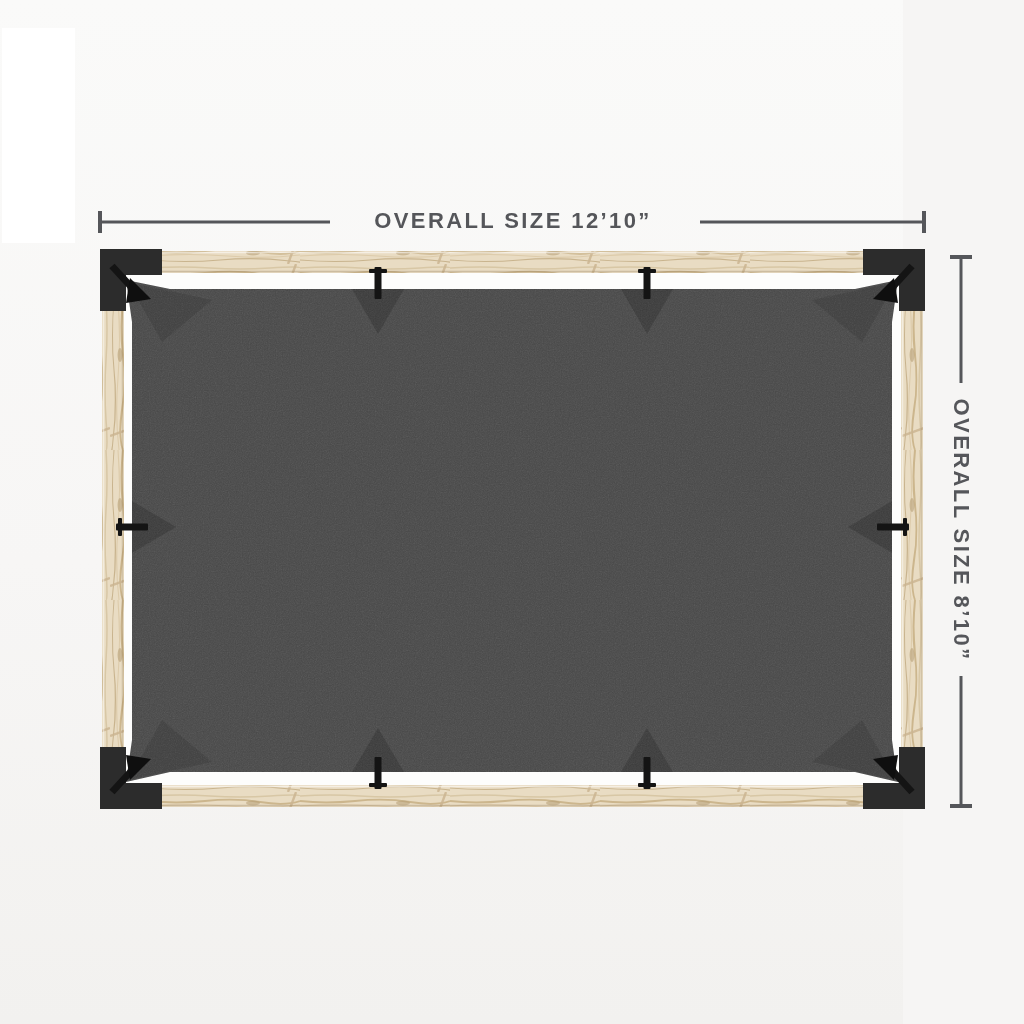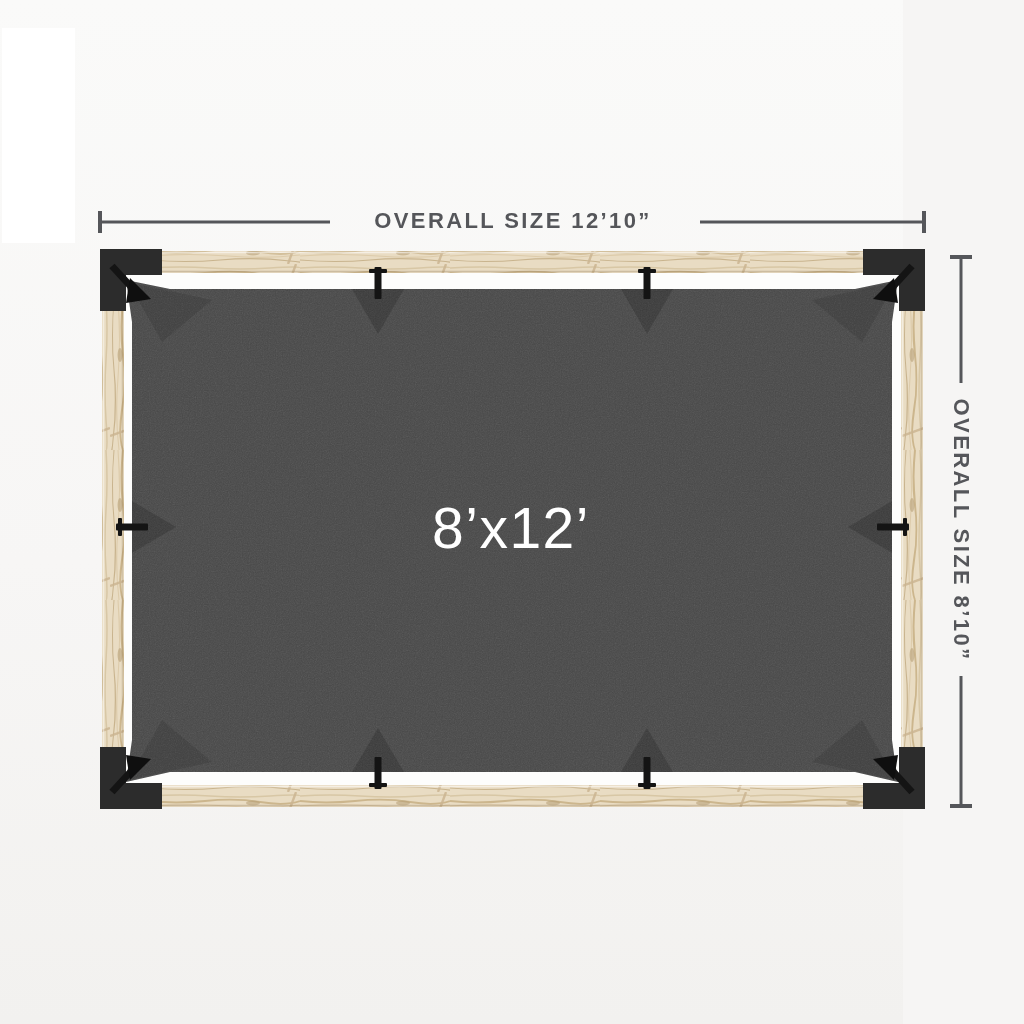--- a/index.html
+++ b/index.html
@@ -177,15 +177,14 @@
         <rect x="877" y="523.5" width="32" height="7" rx="1"></rect>
         <rect x="903" y="518" width="4" height="18" rx="1"></rect>
       </g>
     </g>
   </svg>
 
   <div class="dim-text dim-top">OVERALL SIZE 12’10”</div>
 
   <div class="dim-text dim-right">OVERALL SIZE 8’10”</div>
 
-  <div class="canvas-label">8’x12’</div>
 
 </div>
 
 </body></html>

